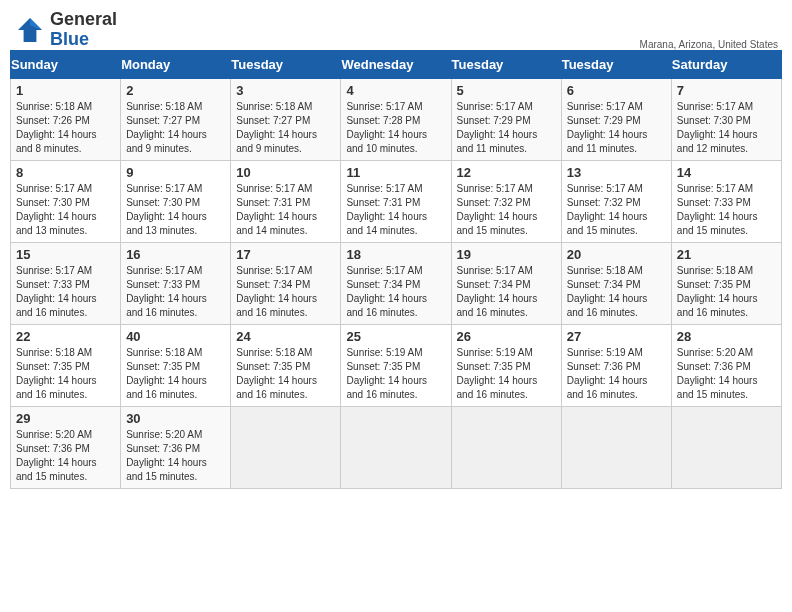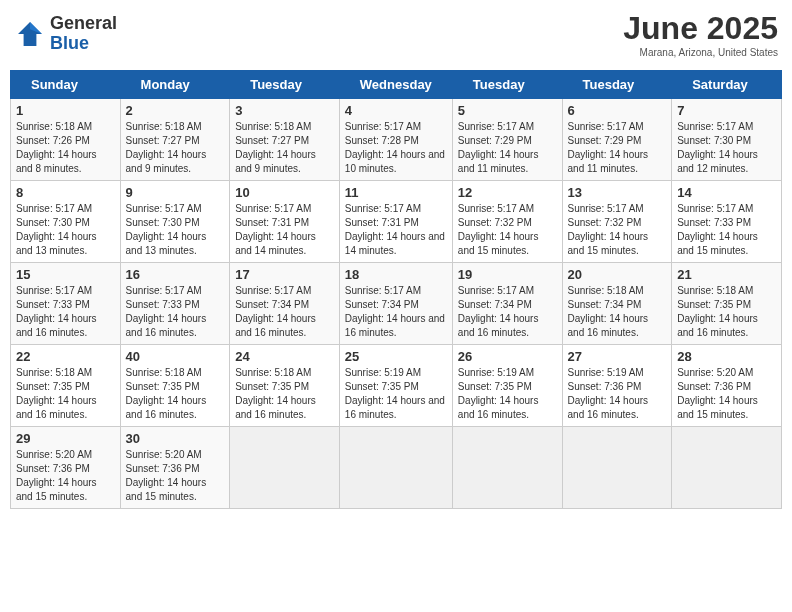--- a/index.html
+++ b/index.html
@@ -6,22 +6,22 @@
     body {
       font-family: Arial, sans-serif;
       background: #fff;
       width: 792px;
       min-height: 612px;
       padding: 10px;
     }
     .header {
       display: flex;
       justify-content: space-between;
-      align-items: center;
-      margin-bottom: 12px;
+      align-items: flex-end;
+      margin-bottom: 0;
       padding: 0 4px;
     }
     .logo {
       display: flex;
       align-items: center;
       gap: 4px;
     }
     .logo-text {
       display: flex;
       flex-direction: column;
@@ -56,21 +56,21 @@
     .calendar {
       width: 100%;
       border-collapse: collapse;
       border: 1px solid #ccc;
     }
     .calendar th {
       background: #1a5fa8;
       color: #fff;
       font-size: 13px;
       font-weight: bold;
-      padding: 6px 20px;
+      padding: 6px 0;
       text-align: left;
       border: 1px solid #1a5fa8;
     }
     .calendar td {
       vertical-align: top;
       border: 1px solid #ccc;
       padding: 4px 5px;
       font-size: 10.5px;
       color: #333;
       width: calc(100% / 7);
@@ -107,21 +107,20 @@
     <svg class="logo-icon" viewBox="0 0 40 40">
       <polygon points="20,5 35,20 28,20 28,35 12,35 12,20 5,20" fill="#1a5fa8"></polygon>
       <polygon points="20,5 35,20 20,14" fill="#2980d9" opacity="0.7"></polygon>
     </svg>
     <div class="logo-text">
       <span class="logo-general">General</span>
       <span class="logo-blue">Blue</span>
     </div>
   </div>
   <div class="title-area">
-    <div class="month-title">June 2025</div>
     <div class="location">Marana, Arizona, United States</div>
   </div>
 </div>
 
 <table class="calendar">
   <thead>
     <tr>
       <th>Sunday</th>
       <th>Monday</th>
       <th>Tuesday</th>

